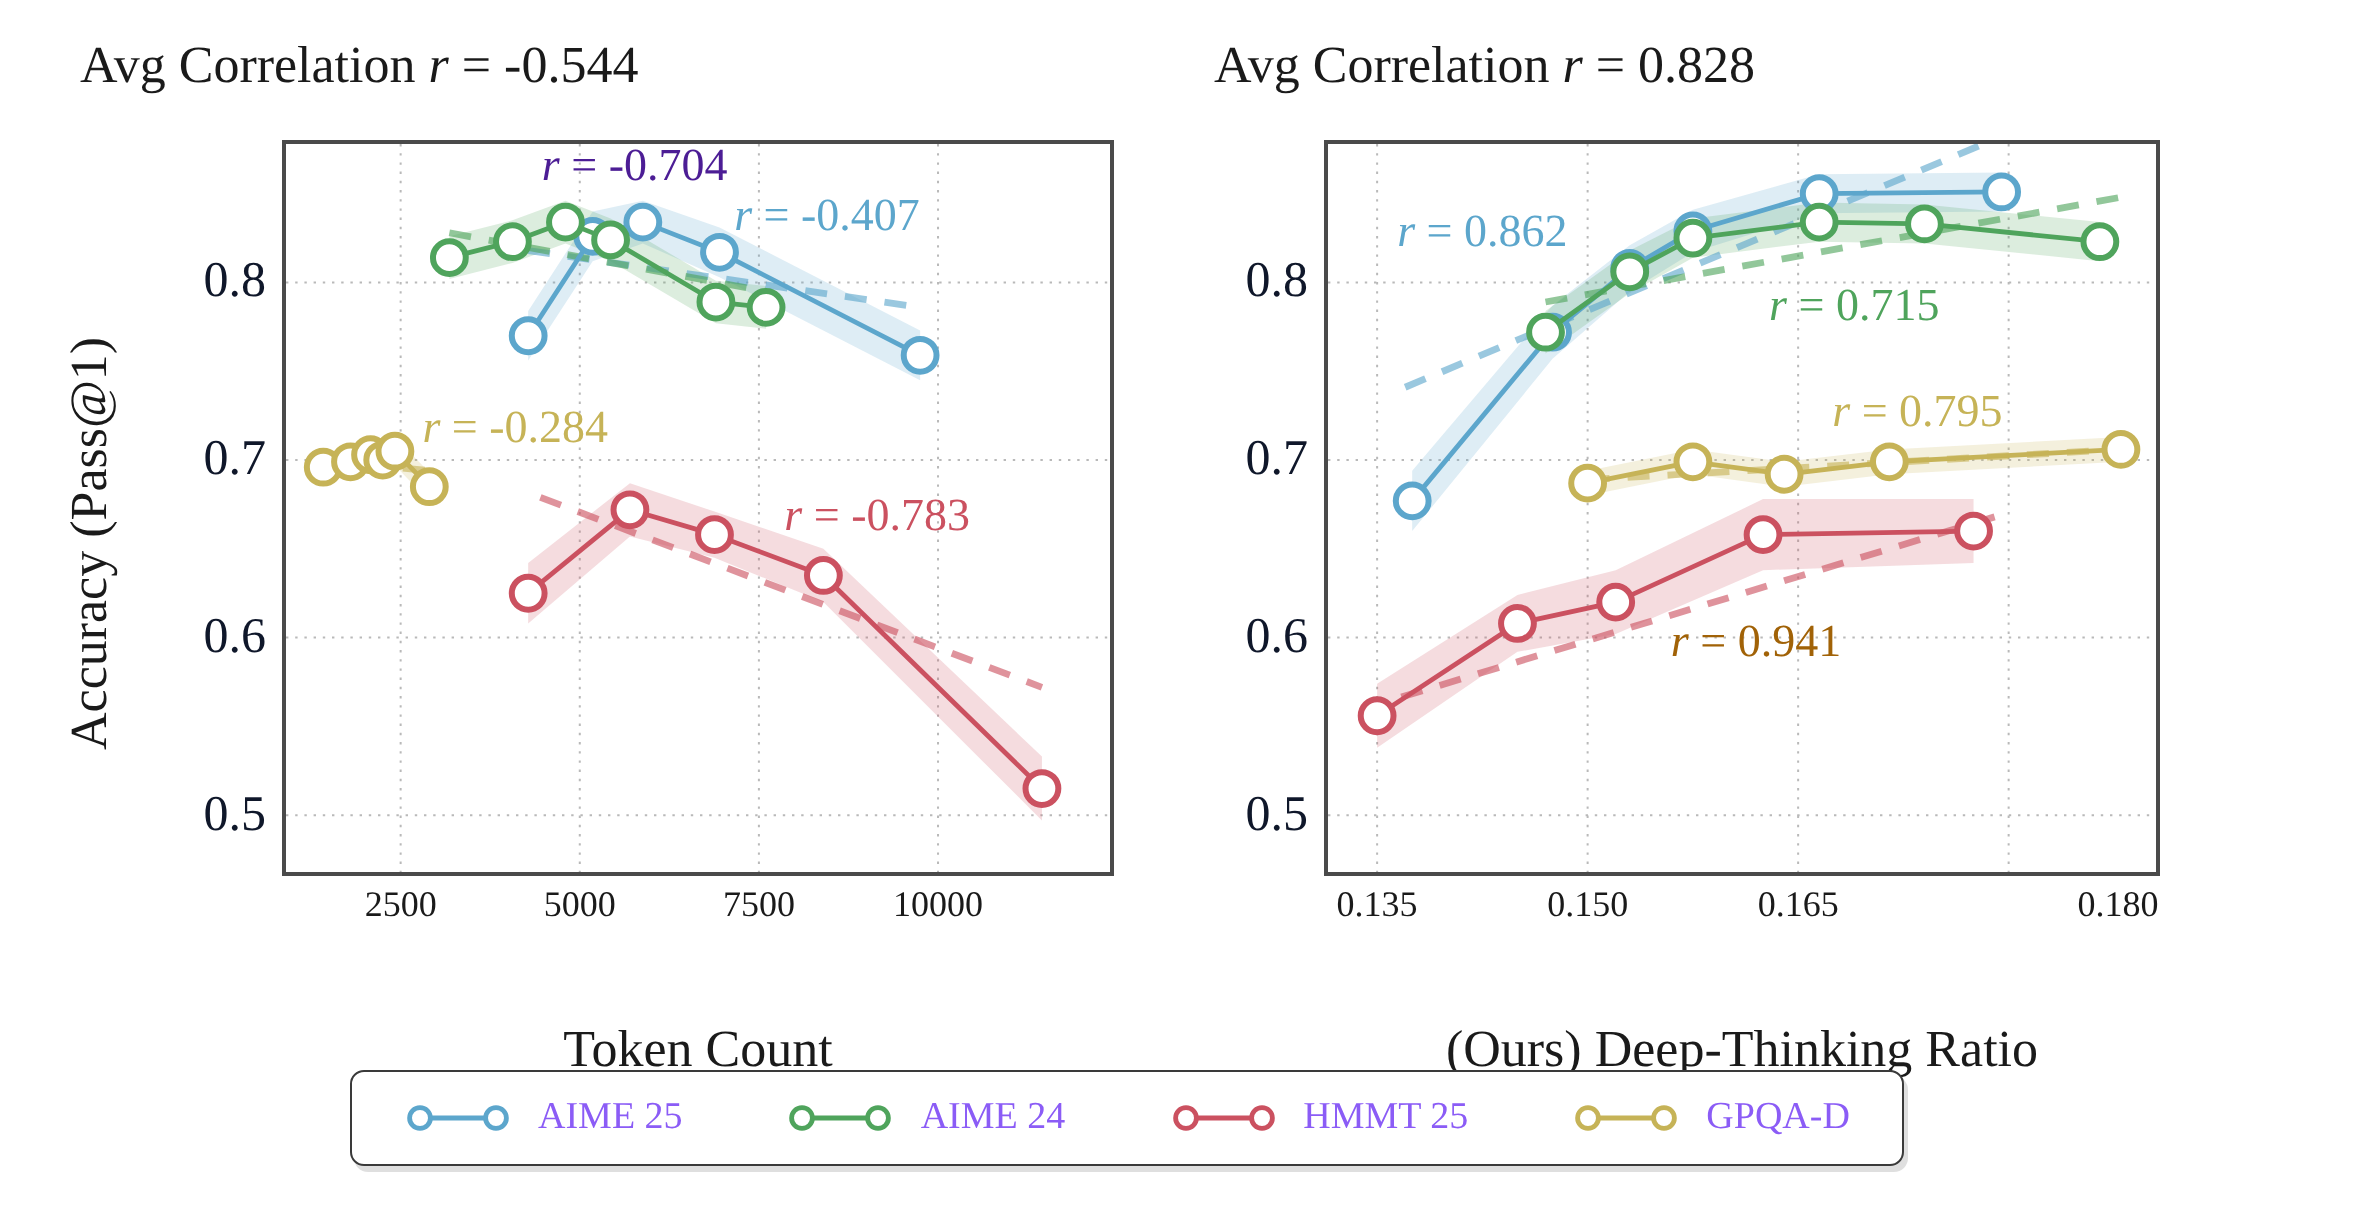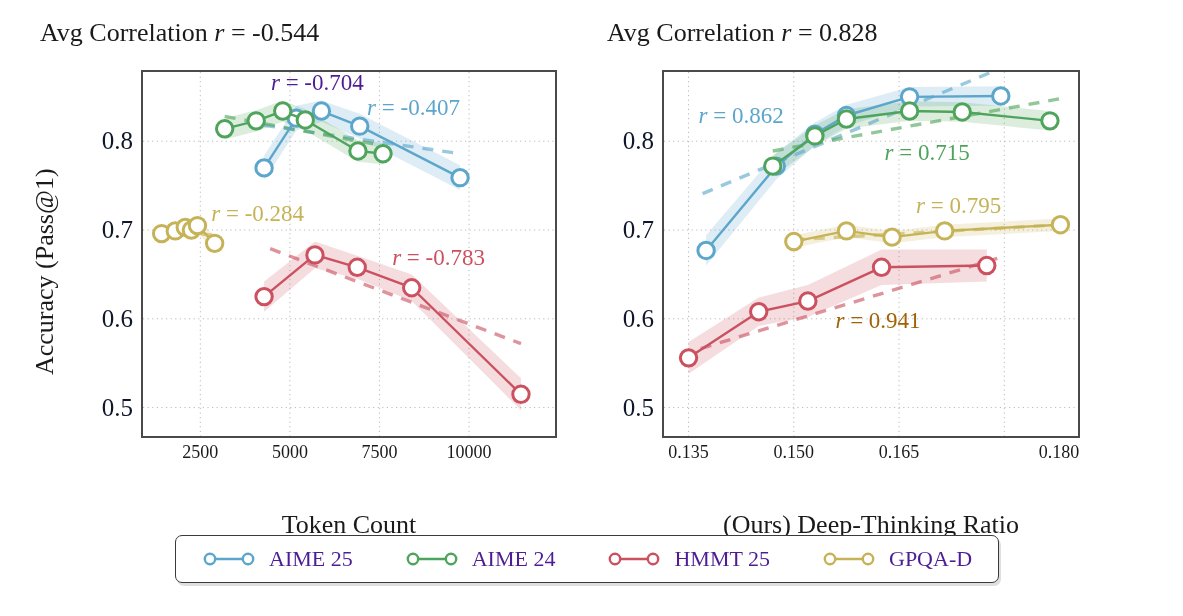--- a/index.html
+++ b/index.html
@@ -74,21 +74,21 @@
     display:flex;align-items:center;
     box-sizing:border-box;
   }
   .legend-item{
     display:flex;align-items:center;
     gap:13px;
     padding:0 26px;
   }
   .legend-key{display:block;}
   .legend-text{
-    font-size:22px;color:#4c1d95;white-space:nowrap;
+    font-size:19px;color:#8b5cf6;white-space:nowrap;
     font-family:"Liberation Serif", serif;
   }
 </style>
 </head>
 <body>
 
 <div id="root">
 
   <div class="panel" style="left:0px;top:0px;width:592px;height:510px;">
     <div class="panel-title" style="top:18px;left:40px;width:512px;">

